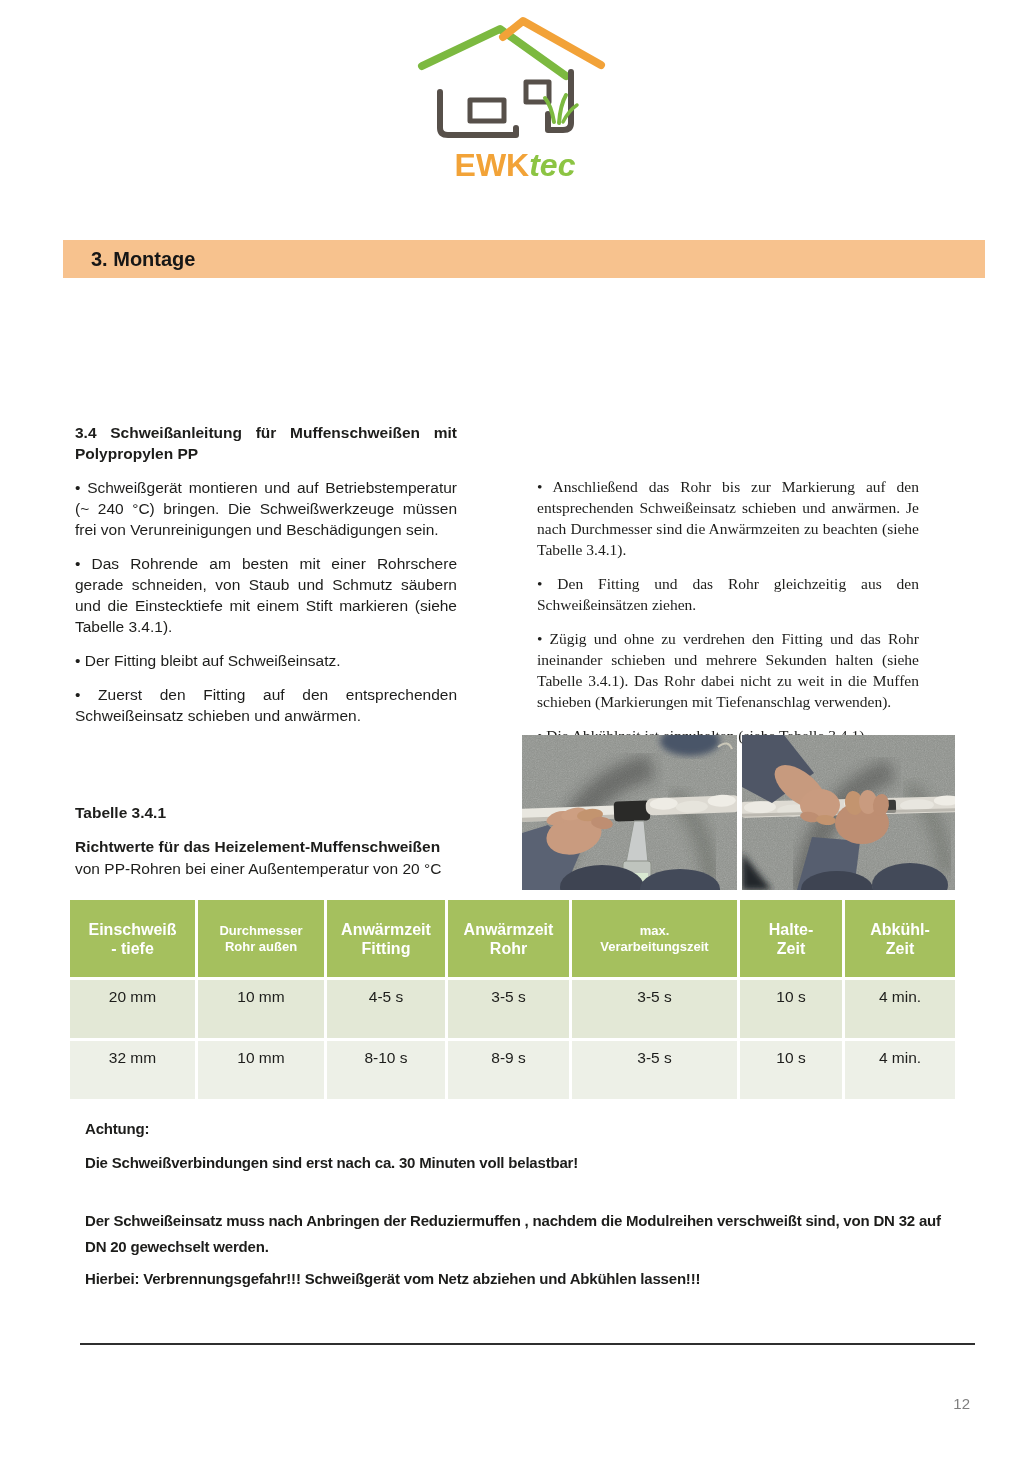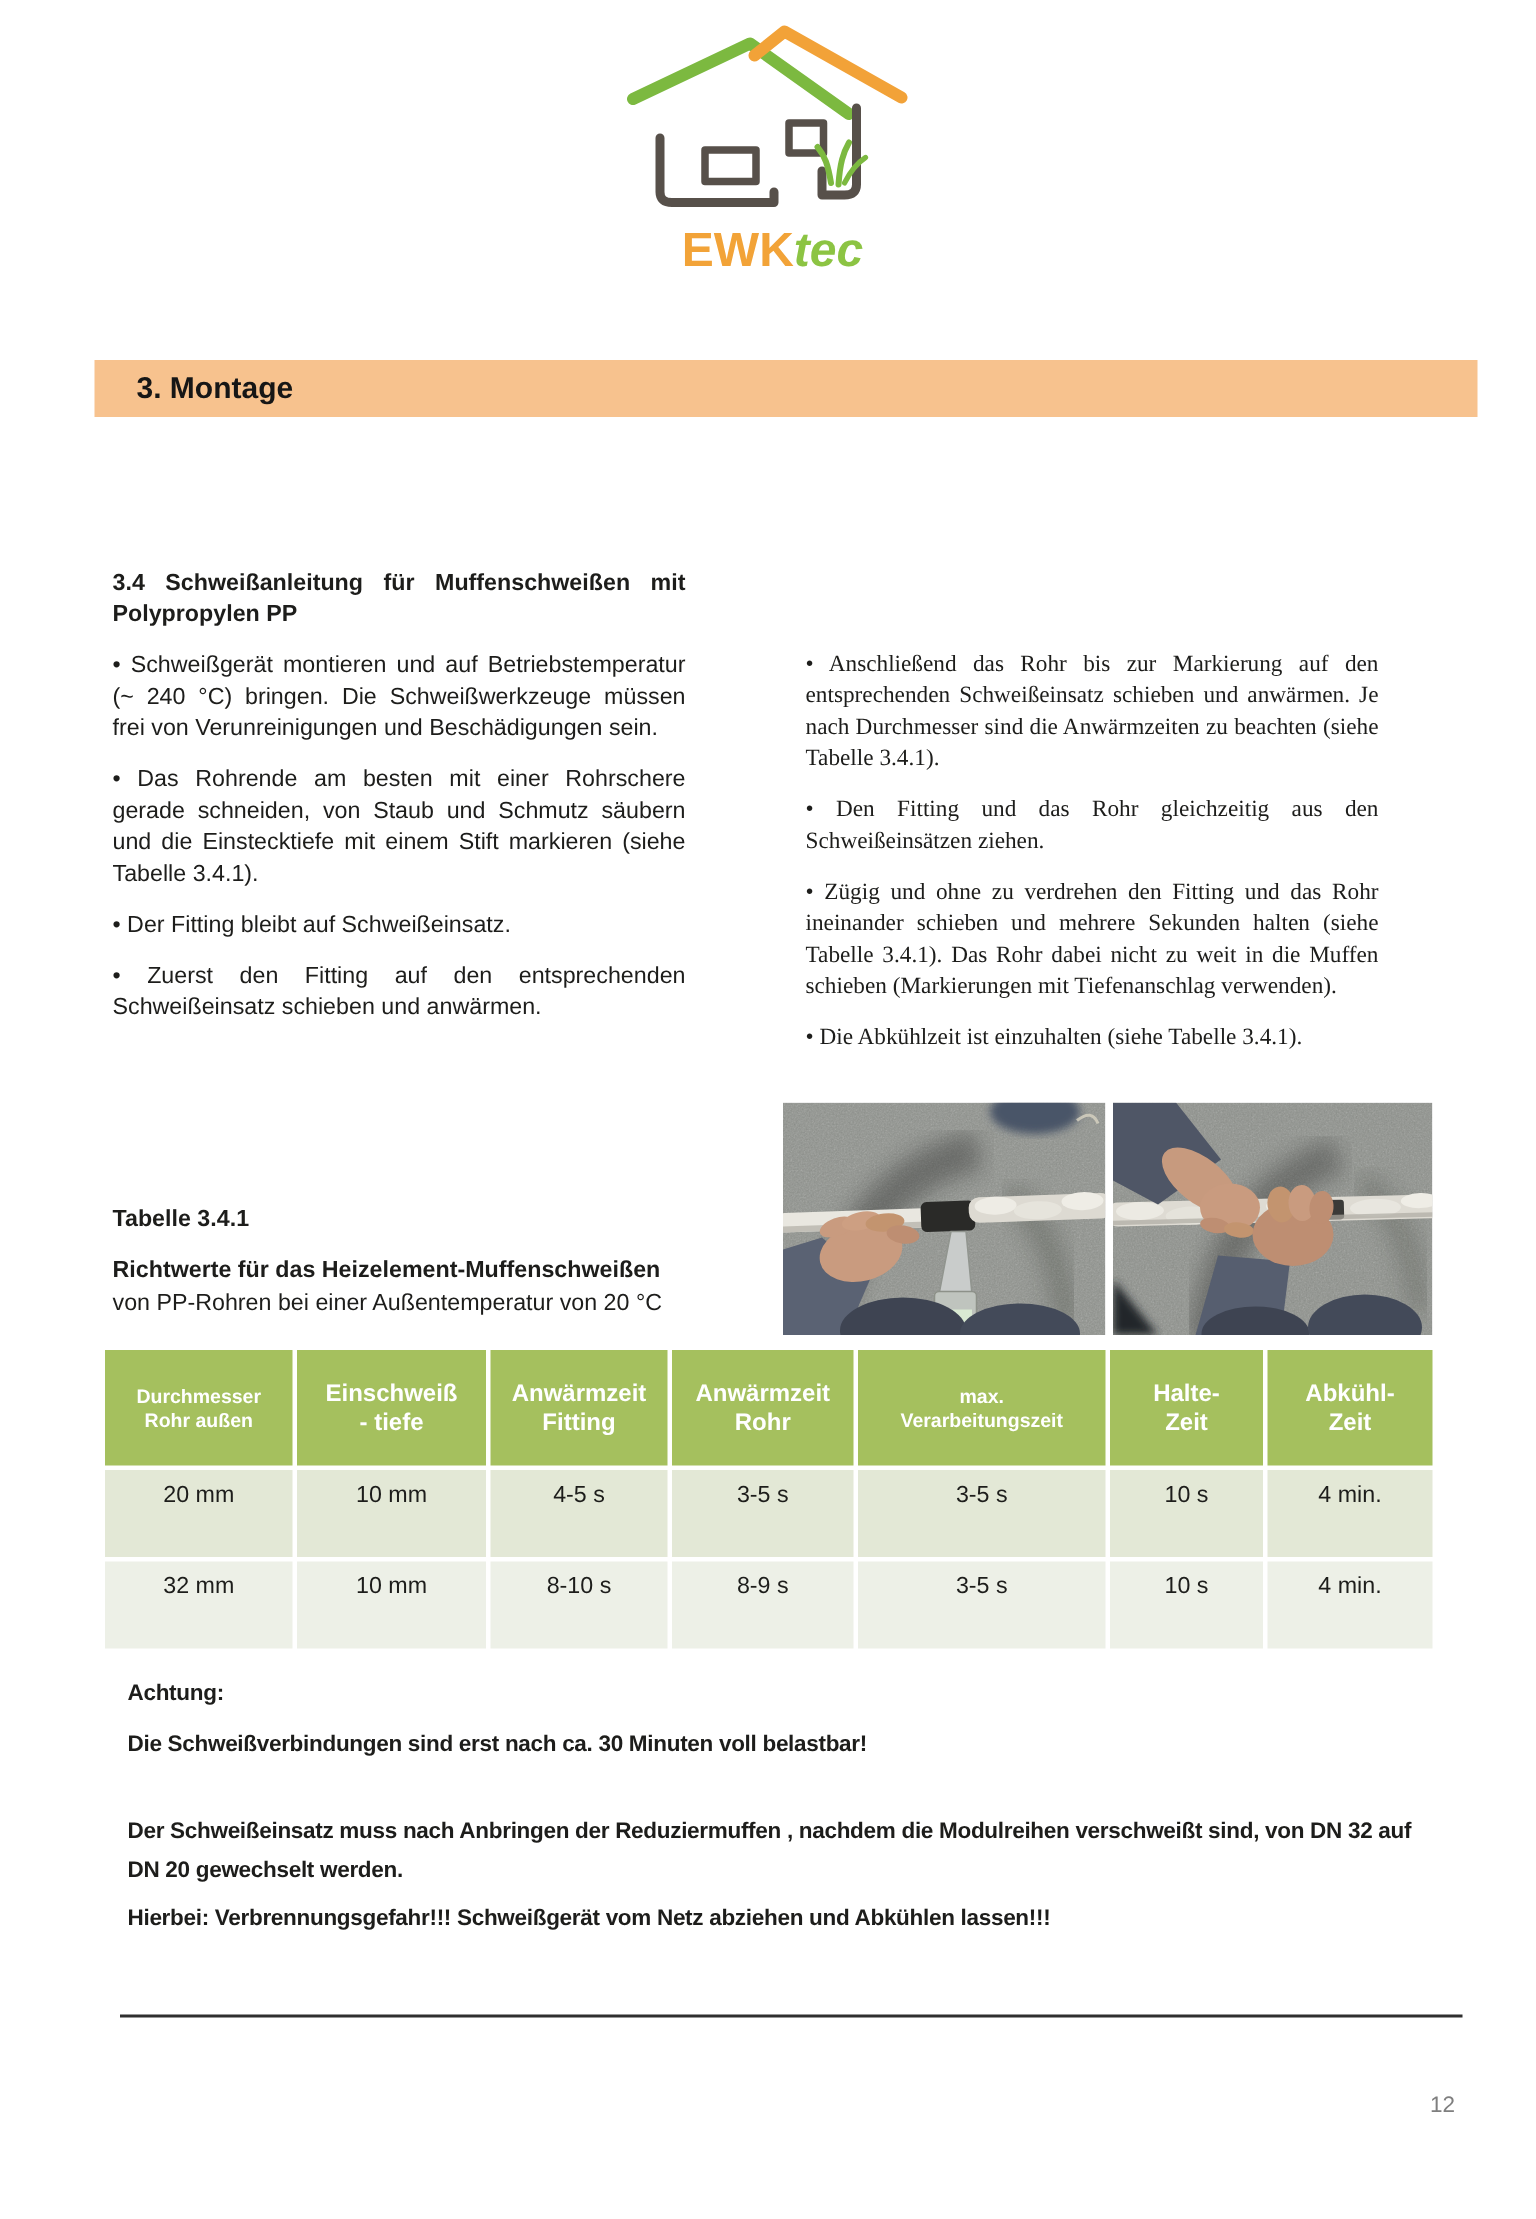--- a/index.html
+++ b/index.html
@@ -17,21 +17,21 @@
   #logo-text .tec { color:#8CC443; font-weight:bold; font-style:italic; }
 
   
   #banner {
     left:63px; top:240px; width:922px; height:38px; background:#F7C28E;
     display:flex; align-items:center; padding-left:28px; box-sizing:border-box;
     font-weight:bold; font-size:20px; color:#161616;
   }
 
   
-  .col { width:382px; text-align:justify; font-size:15.5px; line-height:21px; }
+  .col { width:382px; text-align:justify; font-size:15.5px; line-height:21px;margin-top:44px; }
   #col-left  { left:75px;  top:378px; }
   #col-right { left:537px; top:419px;font-family:Liberation Serif, serif; }
   .col h3 { font-size:15.5px; margin:0 0 13px 0; }
   .col p  { margin:0 0 13px 0; }
   #col-right p:first-child { margin-top:13px; }
 
   
   .photo { top:735px; height:155px; overflow:hidden; }
   #photo1 { left:522px; width:215px; }
   #photo2 { left:742px; width:213px; }
@@ -217,24 +217,24 @@
   </svg>
 </div>
 
 <div class="abs" id="table-intro">
   <p class="lbl">Tabelle 3.4.1</p>
   <p class="ttl">Richtwerte für das Heizelement-Muffenschweißen</p>
   <p>von PP-Rohren bei einer Außentemperatur von 20 °C</p>
 </div>
 
 <div class="abs" id="spec-table">
+  <div class="th">Einschweiß
+- tiefe</div>
   <div class="th small">Durchmesser
 Rohr außen</div>
-  <div class="th">Einschweiß
-- tiefe</div>
   <div class="th">Anwärmzeit
 Fitting</div>
   <div class="th">Anwärmzeit
 Rohr</div>
   <div class="th small">max.
 Verarbeitungszeit</div>
   <div class="th">Halte-
 Zeit</div>
   <div class="th">Abkühl-
 Zeit</div>

